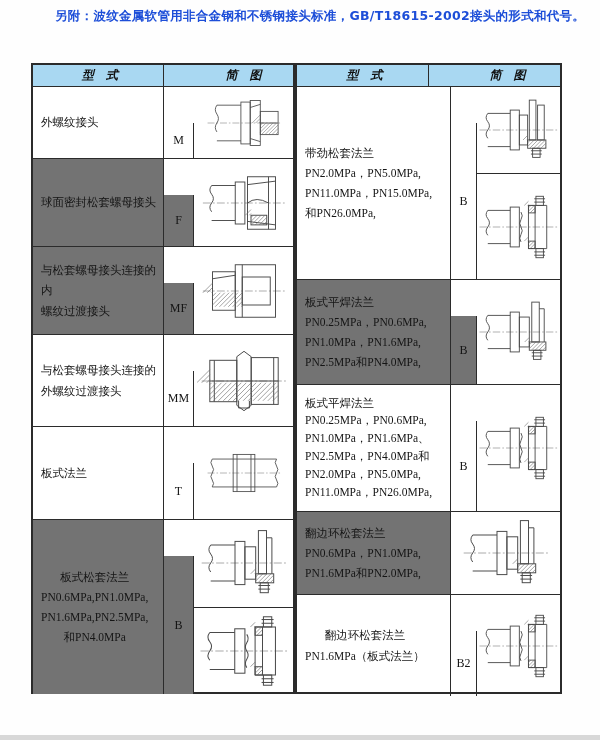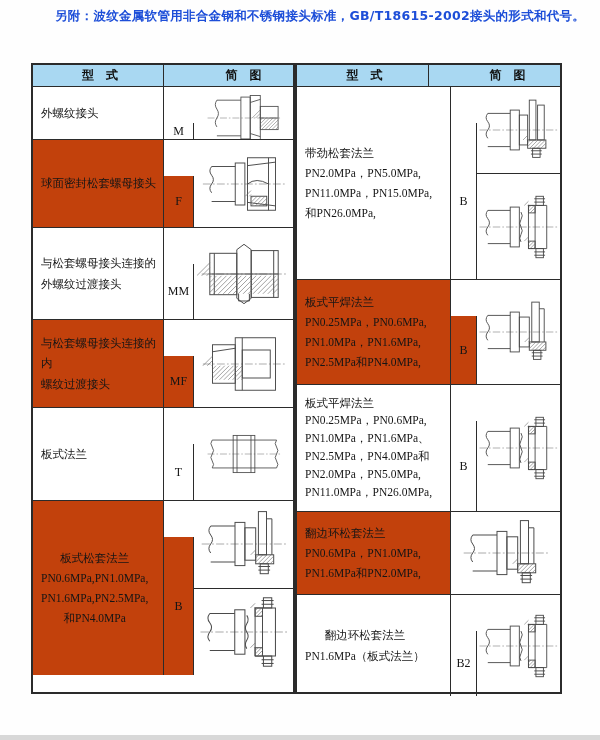--- a/index.html
+++ b/index.html
@@ -5,27 +5,27 @@
   html,body{margin:0;padding:0;}
   body{width:600px;height:740px;background:#ffffff;font-family:"DejaVu Sans",sans-serif;position:relative;overflow:hidden;}
   .page{position:absolute;inset:0;background:#fefefe;}
   .doc-title{position:absolute;left:30px;top:8px;width:560px;font-size:12.5px;font-weight:bold;color:#1d4ed8;letter-spacing:.3px;margin-left:25px;}
   .tbl{position:absolute;top:63px;border:2px solid #2b2b2b;box-sizing:border-box;background:#fff;display:flex;flex-direction:column;}
   .tbl-left{left:31px;width:264px;height:631px;}
   .tbl-right{left:295px;width:267px;height:631px;}
   .trow{display:flex;flex:0 0 auto;border-bottom:1px solid #2b2b2b;box-sizing:border-box;}
   .trow:last-child{border-bottom:none;text-align:center;}
   .thead{background:#a9d8f2;}
-  .thead .cell{font-weight:bold;font-size:12px;color:#111;justify-content:center;align-items:center;display:flex;font-family:"DejaVu Sans",sans-serif;}
+  .thead .cell{font-weight:bold;font-size:12px;color:#111;justify-content:center;align-items:center;display:flex;font-family:"DejaVu Sans",sans-serif;font-style:italic;}
   .cell{box-sizing:border-box;border-right:1px solid #2b2b2b;overflow:hidden;}
   .cell:last-child{border-right:none;}
   .c-type{display:flex;align-items:center;padding:4px 4px 4px 8px;font-family:"Liberation Serif",serif;font-size:11.5px;line-height:1.75;color:#151515;white-space:pre-line;}
   .c-code{display:flex;align-items:center;justify-content:center;font-family:"Liberation Serif",serif;font-size:12px;color:#151515;margin-top:36px;}
   .c-dg{display:flex;flex-direction:column;}
-  .hl{background:#c2410c;}
+  .hl{background:#737373;}
   .tbl-left  .c-type{width:131px;}
   .tbl-left  .c-code{width:30px;}
   .tbl-right .c-type{width:154px;}
   .tbl-right .c-code{width:26px;}
   .c-dg{flex:1;}
   .dg-sub{flex:1;display:flex;align-items:center;justify-content:center;box-sizing:border-box;}
   .dg-sub + .dg-sub{border-top:1px solid #2b2b2b;}
   .dg-sub.fix87{flex:0 0 86px;}
   .dg-sub svg{display:block;}
   .dg-sub svg line,.dg-sub svg path,.dg-sub svg rect{stroke:#4a4a4a;fill:none;stroke-width:1.1;}
@@ -40,21 +40,21 @@
 
   <div class="doc-title">另附：波纹金属软管用非合金钢和不锈钢接头标准，GB/T18615-2002接头的形式和代号。</div>
 
   <div class="tbl tbl-left">
     <div class="trow thead" style="height:22px">
       <div class="cell c-type thead-cell" style="width:131px">型　式</div>
       <div class="cell c-code" style="width:30px;font-weight:bold;font-family:'DejaVu Sans',sans-serif;font-size:11px">代号</div>
       <div class="cell c-dg" style="align-items:center;justify-content:center;display:flex;flex-direction:row;font-weight:bold;font-size:12px">简　图</div>
     </div>
 
-    <div class="trow" style="height:53px">
+    <div class="trow" style="height:72px">
       <div class="cell c-type">外螺纹接头</div>
       <div class="cell c-code">M</div>
       <div class="cell c-dg">
           <div class="dg-sub">
             <svg viewBox="0 0 100 80" width="94" height="62" preserveAspectRatio="xMidYMid meet">
               <line class="cl" x1="3" y1="40" x2="97" y2="40" stroke-dasharray="9 2.5 2 2.5"></line>
               <path d="M15 17 q-4 5.7 0 11.5 q4 5.7 0 11.5 q-4 5.7 0 11.5"></path>
               <line x1="15" y1="17" x2="46" y2="17"></line>
               <line x1="15" y1="63" x2="46" y2="63"></line>
               <rect x="46" y="13" width="12" height="54"></rect>
@@ -97,20 +97,51 @@
               <path d="M54 40 q10 -8 24 0"></path>
               <rect x="58" y="54" width="18" height="11"></rect>
               <line class="ht" x1="58" y1="47.5" x2="51.5" y2="54"></line>
               <line class="ht" x1="58" y1="52" x2="56" y2="54"></line>
               <line class="ht" x1="58" y1="56.5" x2="60.5" y2="54"></line>
               <line class="ht" x1="58" y1="61" x2="65" y2="54"></line>
               <line class="ht" x1="58.5" y1="65" x2="69.5" y2="54"></line>
               <line class="ht" x1="63" y1="65" x2="74" y2="54"></line>
               <line class="ht" x1="67.5" y1="65" x2="76" y2="56.5"></line>
               <line class="ht" x1="72" y1="65" x2="76" y2="61"></line>
+            </svg>
+          </div>
+        </div>
+    </div>
+
+    <div class="trow" style="height:88px">
+      <div class="cell c-type hl">与松套螺母接头连接的内
+螺纹过渡接头</div>
+      <div class="cell c-code hl">MF</div>
+      <div class="cell c-dg">
+          <div class="dg-sub">
+            <svg viewBox="0 0 100 80" width="94" height="70" preserveAspectRatio="xMidYMid meet">
+              <line class="cl" x1="3" y1="40" x2="97" y2="40" stroke-dasharray="9 2.5 2 2.5"></line>
+              <rect x="14" y="18" width="26" height="44"></rect>
+              <line x1="14" y1="26" x2="40" y2="22"></line>
+              <rect x="40" y="10" width="46" height="60"></rect>
+              <line x1="48" y1="10" x2="48" y2="70"></line>
+              <rect x="48" y="24" width="32" height="32"></rect>
+              <line class="ht" x1="14" y1="31" x2="3" y2="42"></line>
+              <line class="ht" x1="14" y1="36" x2="8" y2="42"></line>
+              <line class="ht" x1="14" y1="41" x2="13" y2="42"></line>
+              <line class="ht" x1="14" y1="46" x2="18" y2="42"></line>
+              <line class="ht" x1="14" y1="51" x2="23" y2="42"></line>
+              <line class="ht" x1="14" y1="56" x2="28" y2="42"></line>
+              <line class="ht" x1="17" y1="58" x2="33" y2="42"></line>
+              <line class="ht" x1="22" y1="58" x2="38" y2="42"></line>
+              <line class="ht" x1="27" y1="58" x2="43" y2="42"></line>
+              <line class="ht" x1="32" y1="58" x2="48" y2="42"></line>
+              <line class="ht" x1="37" y1="58" x2="48" y2="47"></line>
+              <line class="ht" x1="42" y1="58" x2="48" y2="52"></line>
+              <line class="ht" x1="47" y1="58" x2="48" y2="57"></line>
             </svg>
           </div>
         </div>
     </div>
 
     <div class="trow" style="height:92px">
       <div class="cell c-type">与松套螺母接头连接的
 外螺纹过渡接头</div>
       <div class="cell c-code">MM</div>
       <div class="cell c-dg">
@@ -143,51 +174,20 @@
               <line class="ht" x1="71" y1="62" x2="88" y2="45"></line>
               <line class="ht" x1="76.5" y1="62" x2="88" y2="50.5"></line>
               <line class="ht" x1="82" y1="62" x2="88" y2="56"></line>
               <line class="ht" x1="87.5" y1="62" x2="88" y2="61.5"></line>
               <path d="M44 62 v8 h12 v-8"></path>
             </svg>
           </div>
         </div>
     </div>
 
-    <div class="trow" style="height:88px">
-      <div class="cell c-type hl">与松套螺母接头连接的内
-螺纹过渡接头</div>
-      <div class="cell c-code hl">MF</div>
-      <div class="cell c-dg">
-          <div class="dg-sub">
-            <svg viewBox="0 0 100 80" width="94" height="70" preserveAspectRatio="xMidYMid meet">
-              <line class="cl" x1="3" y1="40" x2="97" y2="40" stroke-dasharray="9 2.5 2 2.5"></line>
-              <rect x="14" y="18" width="26" height="44"></rect>
-              <line x1="14" y1="26" x2="40" y2="22"></line>
-              <rect x="40" y="10" width="46" height="60"></rect>
-              <line x1="48" y1="10" x2="48" y2="70"></line>
-              <rect x="48" y="24" width="32" height="32"></rect>
-              <line class="ht" x1="14" y1="31" x2="3" y2="42"></line>
-              <line class="ht" x1="14" y1="36" x2="8" y2="42"></line>
-              <line class="ht" x1="14" y1="41" x2="13" y2="42"></line>
-              <line class="ht" x1="14" y1="46" x2="18" y2="42"></line>
-              <line class="ht" x1="14" y1="51" x2="23" y2="42"></line>
-              <line class="ht" x1="14" y1="56" x2="28" y2="42"></line>
-              <line class="ht" x1="17" y1="58" x2="33" y2="42"></line>
-              <line class="ht" x1="22" y1="58" x2="38" y2="42"></line>
-              <line class="ht" x1="27" y1="58" x2="43" y2="42"></line>
-              <line class="ht" x1="32" y1="58" x2="48" y2="42"></line>
-              <line class="ht" x1="37" y1="58" x2="48" y2="47"></line>
-              <line class="ht" x1="42" y1="58" x2="48" y2="52"></line>
-              <line class="ht" x1="47" y1="58" x2="48" y2="57"></line>
-            </svg>
-          </div>
-        </div>
-    </div>
-
     <div class="trow" style="height:93px">
       <div class="cell c-type">板式法兰</div>
       <div class="cell c-code">T</div>
       <div class="cell c-dg">
           <div class="dg-sub">
             <svg viewBox="0 0 100 80" width="94" height="62" preserveAspectRatio="xMidYMid meet">
               <line class="cl" x1="3" y1="40" x2="97" y2="40" stroke-dasharray="9 2.5 2 2.5"></line>
               <path d="M9 22 q-3.5 4.5 0 9 q3.5 4.5 0 9 q-3.5 4.5 0 9 q3.5 4.5 0 9"></path>
               <path d="M92 22 q-3.5 4.5 0 9 q3.5 4.5 0 9 q-3.5 4.5 0 9 q3.5 4.5 0 9"></path>
               <line x1="9" y1="22" x2="92" y2="22"></line>

